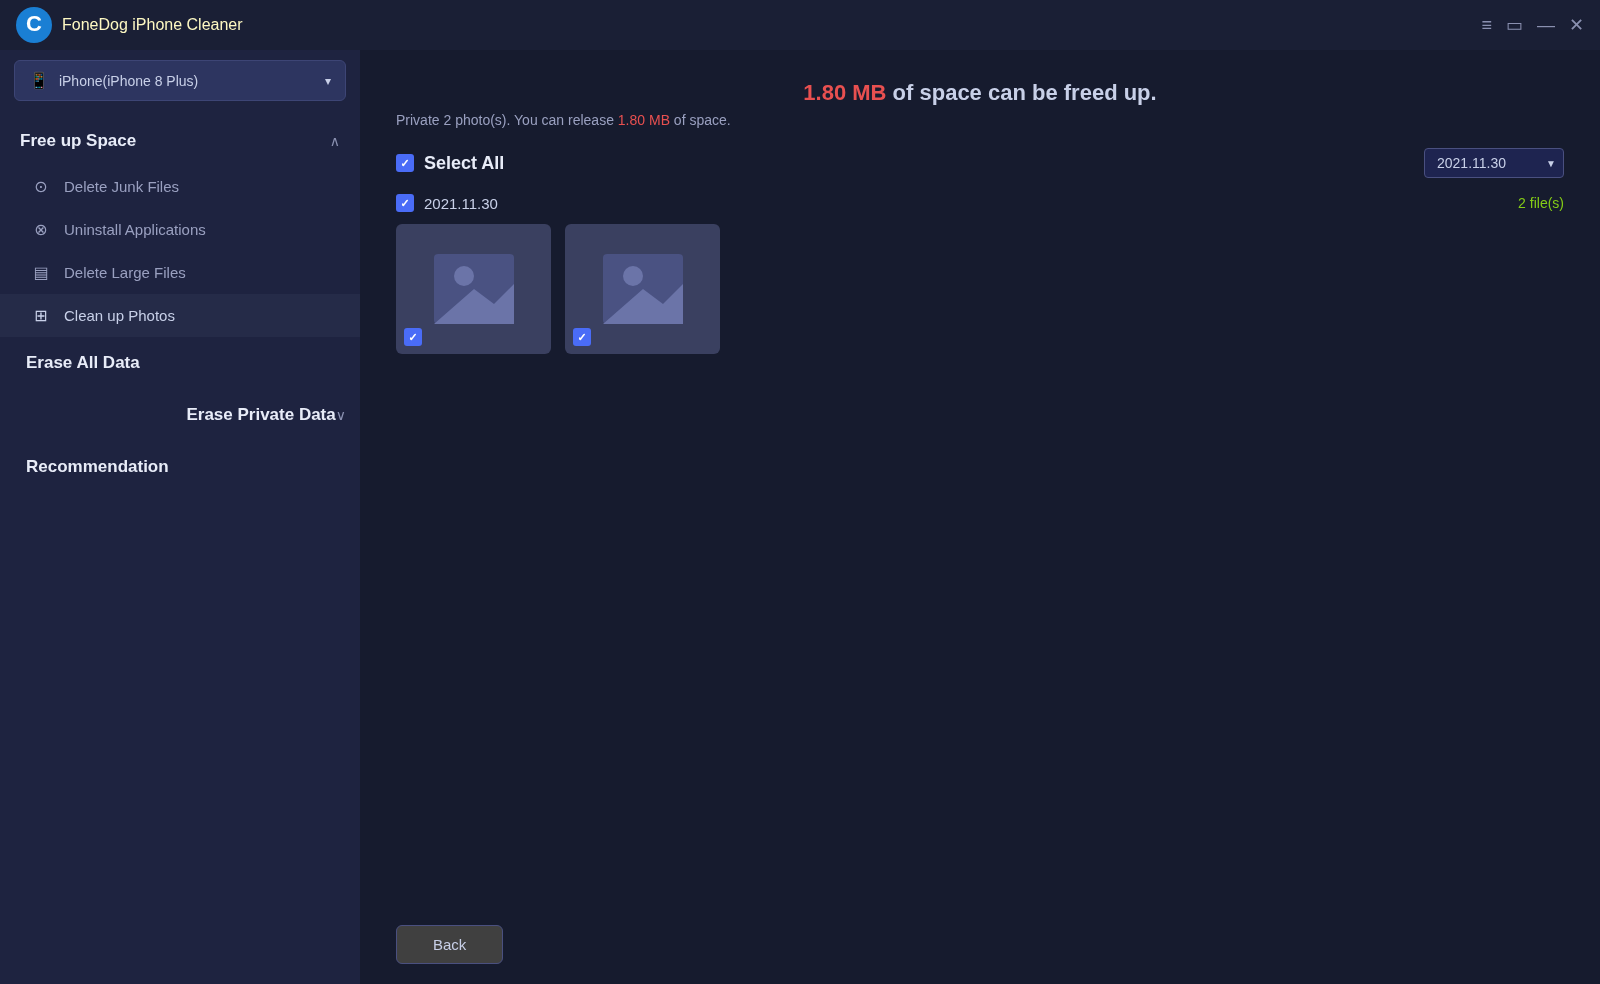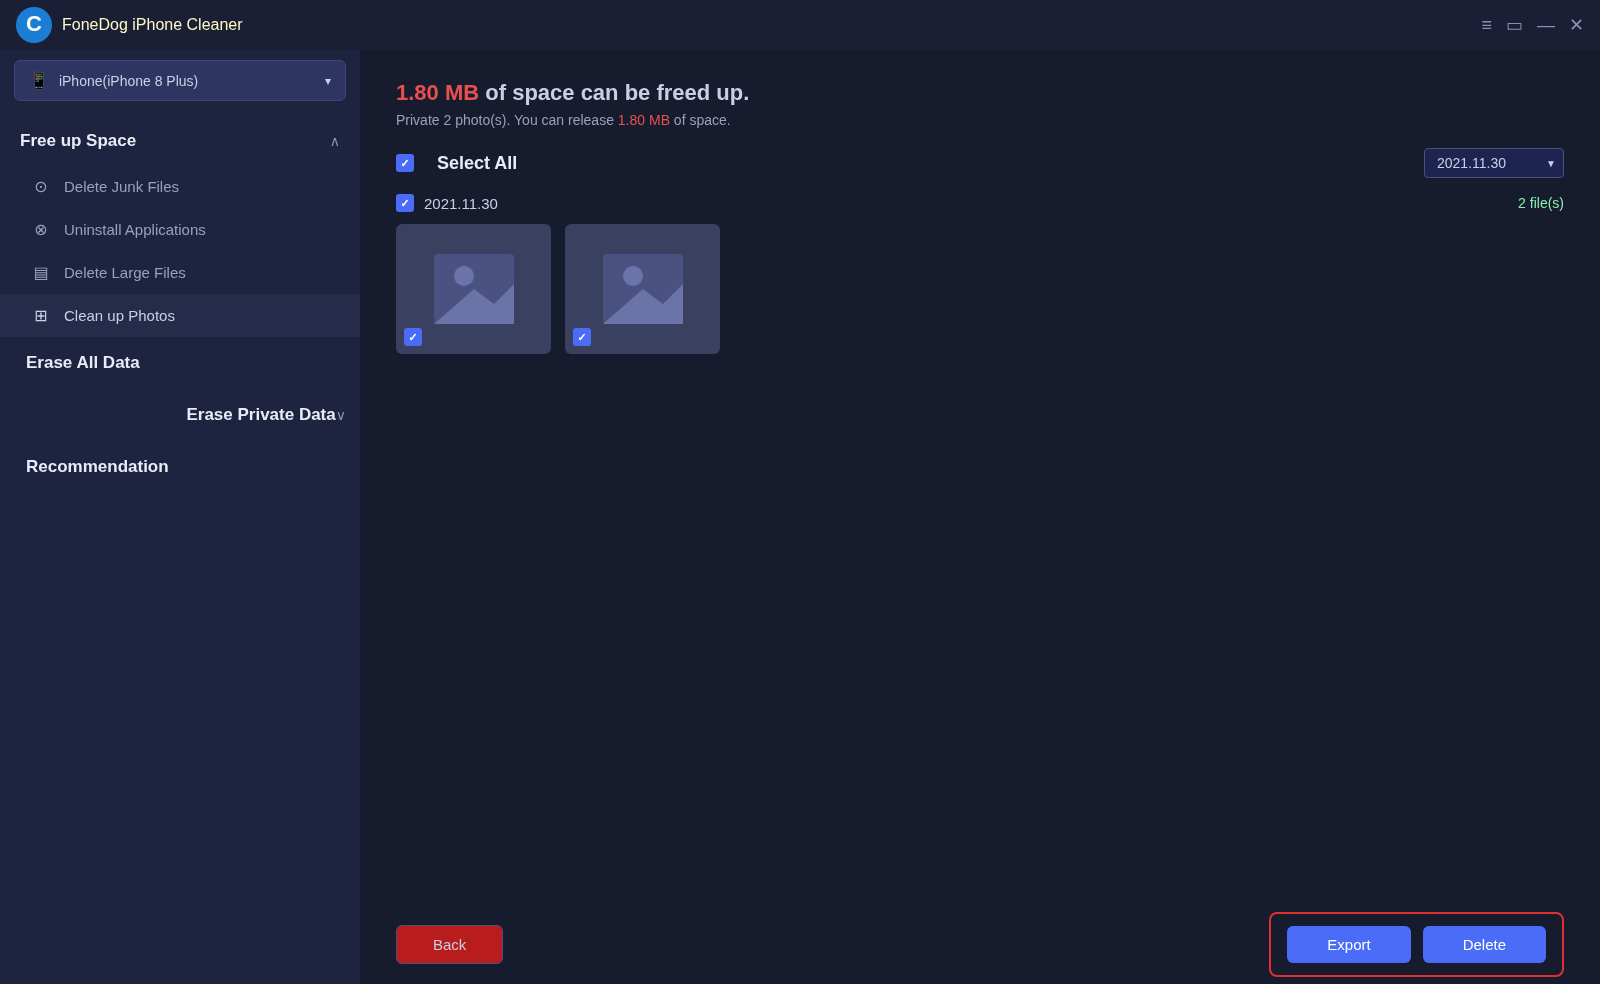--- a/index.html
+++ b/index.html
@@ -159,20 +159,21 @@
     }
 
     .space-info {
       margin-bottom: 20px;
     }
     .space-info-title {
       font-size: 22px;
       font-weight: 700;
       color: #c8d0e8;
       margin-bottom: 6px;
+      text-align: center;
     }
     .space-info-title .highlight {
       color: #e85050;
     }
     .space-info-subtitle {
       font-size: 14px;
       color: #9aa0c0;
     }
     .space-info-subtitle .highlight {
       color: #e85050;
@@ -181,21 +182,21 @@
     
     .select-all-bar {
       display: flex;
       align-items: center;
       justify-content: space-between;
       margin-bottom: 16px;
     }
     .select-all-left {
       display: flex;
       align-items: center;
-      gap: 23px;
+      gap: 10px;
     }
     .checkbox-checked {
       width: 18px;
       height: 18px;
       background: #4a6cf7;
       border-radius: 3px;
       display: flex;
       align-items: center;
       justify-content: center;
       cursor: pointer;
@@ -254,21 +255,21 @@
       display: flex;
       align-items: center;
       gap: 10px;
     }
     .photo-group-date {
       font-size: 15px;
       color: #c8d0e8;
     }
     .photo-group-count {
       font-size: 14px;
-      color: #86efac;
+      color: #84cc16;
     }
 
     .photos-grid {
       display: flex;
       gap: 14px;
       flex-wrap: wrap;
     }
 
     .photo-thumb {
       width: 155px;
@@ -323,21 +324,21 @@
       right: 0;
       height: 80px;
       display: flex;
       align-items: center;
       justify-content: space-between;
       padding: 0 36px;
       background: #161b2e;
     }
 
     .back-button {
-      background: #b91c1c;
+      background: #404040;
       border: 1px solid #4a5080;
       border-radius: 6px;
       color: #c8d0e8;
       font-size: 15px;
       padding: 10px 36px;
       cursor: pointer;
     }
 
     .bottom-right-actions {
       display: flex;
@@ -479,20 +480,16 @@
               <polygon points="0,70 40,35 60,50 80,30 80,70" fill="#6b74a8"></polygon>
             </svg>
           </div>
           <div class="photo-thumb-checkbox"></div>
         </div>
       </div>
     </div>
 
     <div class="bottom-bar">
       <button class="back-button">Back</button>
-      <div class="bottom-right-actions">
-        <button class="action-button">Export</button>
-        <button class="action-button">Delete</button>
-      </div>
     </div>
 
   </div>
 </div>
 
 </body></html>

